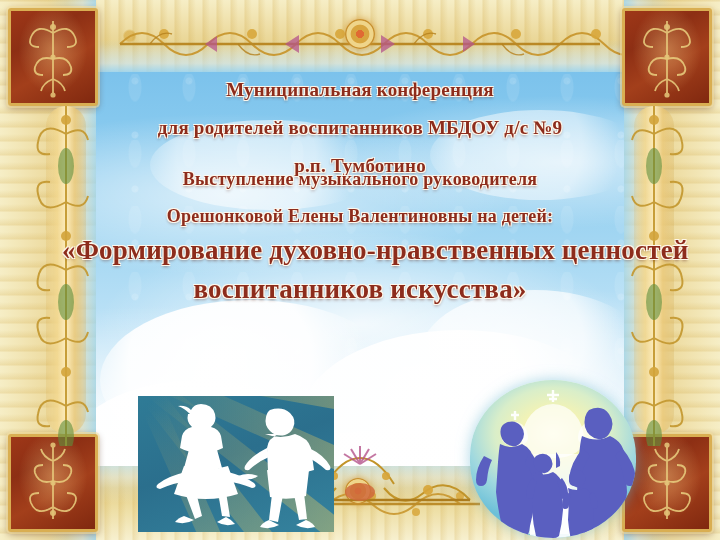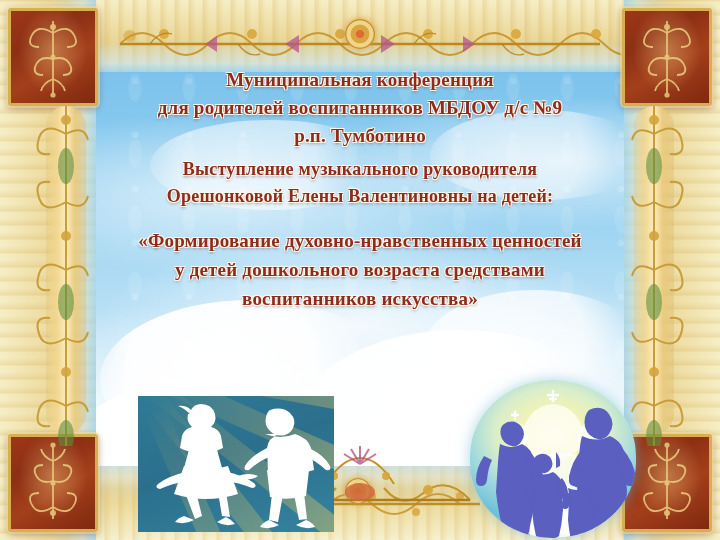--- a/index.html
+++ b/index.html
@@ -81,27 +81,28 @@
   .textblock{position:absolute;left:62px;right:62px;text-align:center;color:#8a2b1c;}
   .line{
     font-weight:bold;letter-spacing:.2px;white-space:nowrap;
     color:#8d2c1c;
     text-shadow:
       -1px -1px 0 rgba(255,248,235,.95),
        1px -1px 0 rgba(255,248,235,.95),
       -1px  1px 0 rgba(255,248,235,.95),
        1px  1px 0 rgba(255,248,235,.95),
        0 2px 3px rgba(90,30,15,.45);
+    margin-top: 10px;
   }
   #titleblock{top:66px;}
   #titleblock .line{font-size:19px;line-height:28px;}
   #speakerblock{top:156px;}
   #speakerblock .line{font-size:18px;line-height:27px;}
   #topicblock{top:226px;}
-  #topicblock .line{font-size:19px;line-height:29px;}
+  #topicblock .line{font-size:27px;line-height:29px;}
 
   
   #children-photo{position:absolute;left:138px;top:396px;width:196px;height:136px;
     overflow:hidden;box-shadow:0 2px 10px rgba(40,70,90,.35);
     background:linear-gradient(160deg,#2f7b96 0%,#2b6f8d 45%,#35839e 100%);
     -webkit-mask-image:radial-gradient(ellipse 120% 120% at 50% 50%,#000 66%,rgba(0,0,0,.25) 88%,rgba(0,0,0,0) 100%);
             mask-image:radial-gradient(ellipse 120% 120% at 50% 50%,#000 66%,rgba(0,0,0,.25) 88%,rgba(0,0,0,0) 100%);}
   .ray{position:absolute;left:8%;top:-30%;width:230%;height:22px;
     background:linear-gradient(90deg,rgba(226,196,88,.0),rgba(232,203,96,.85));
     transform-origin:0 50%;}
@@ -342,21 +343,20 @@
     <div class="line">р.п. Тумботино</div>
   </div>
 
   <div class="textblock" id="speakerblock">
     <div class="line">Выступление  музыкального руководителя</div>
     <div class="line">Орешонковой Елены Валентиновны на детей:</div>
   </div>
 
   <div class="textblock" id="topicblock">
     <div class="line">«Формирование духовно-нравственных ценностей</div>
-    <div class="line">у детей дошкольного возраста средствами</div>
     <div class="line">воспитанников искусства»</div>
   </div>
 
   <div id="children-photo">
     <div class="ray" style="transform:rotate(10deg);"></div>
     <div class="ray" style="transform:rotate(24deg);top:-22%;"></div>
     <div class="ray" style="transform:rotate(38deg);top:-14%;"></div>
     <div class="ray" style="transform:rotate(52deg);top:-6%;"></div>
     <div class="ray" style="transform:rotate(66deg);top:2%;"></div>
 

